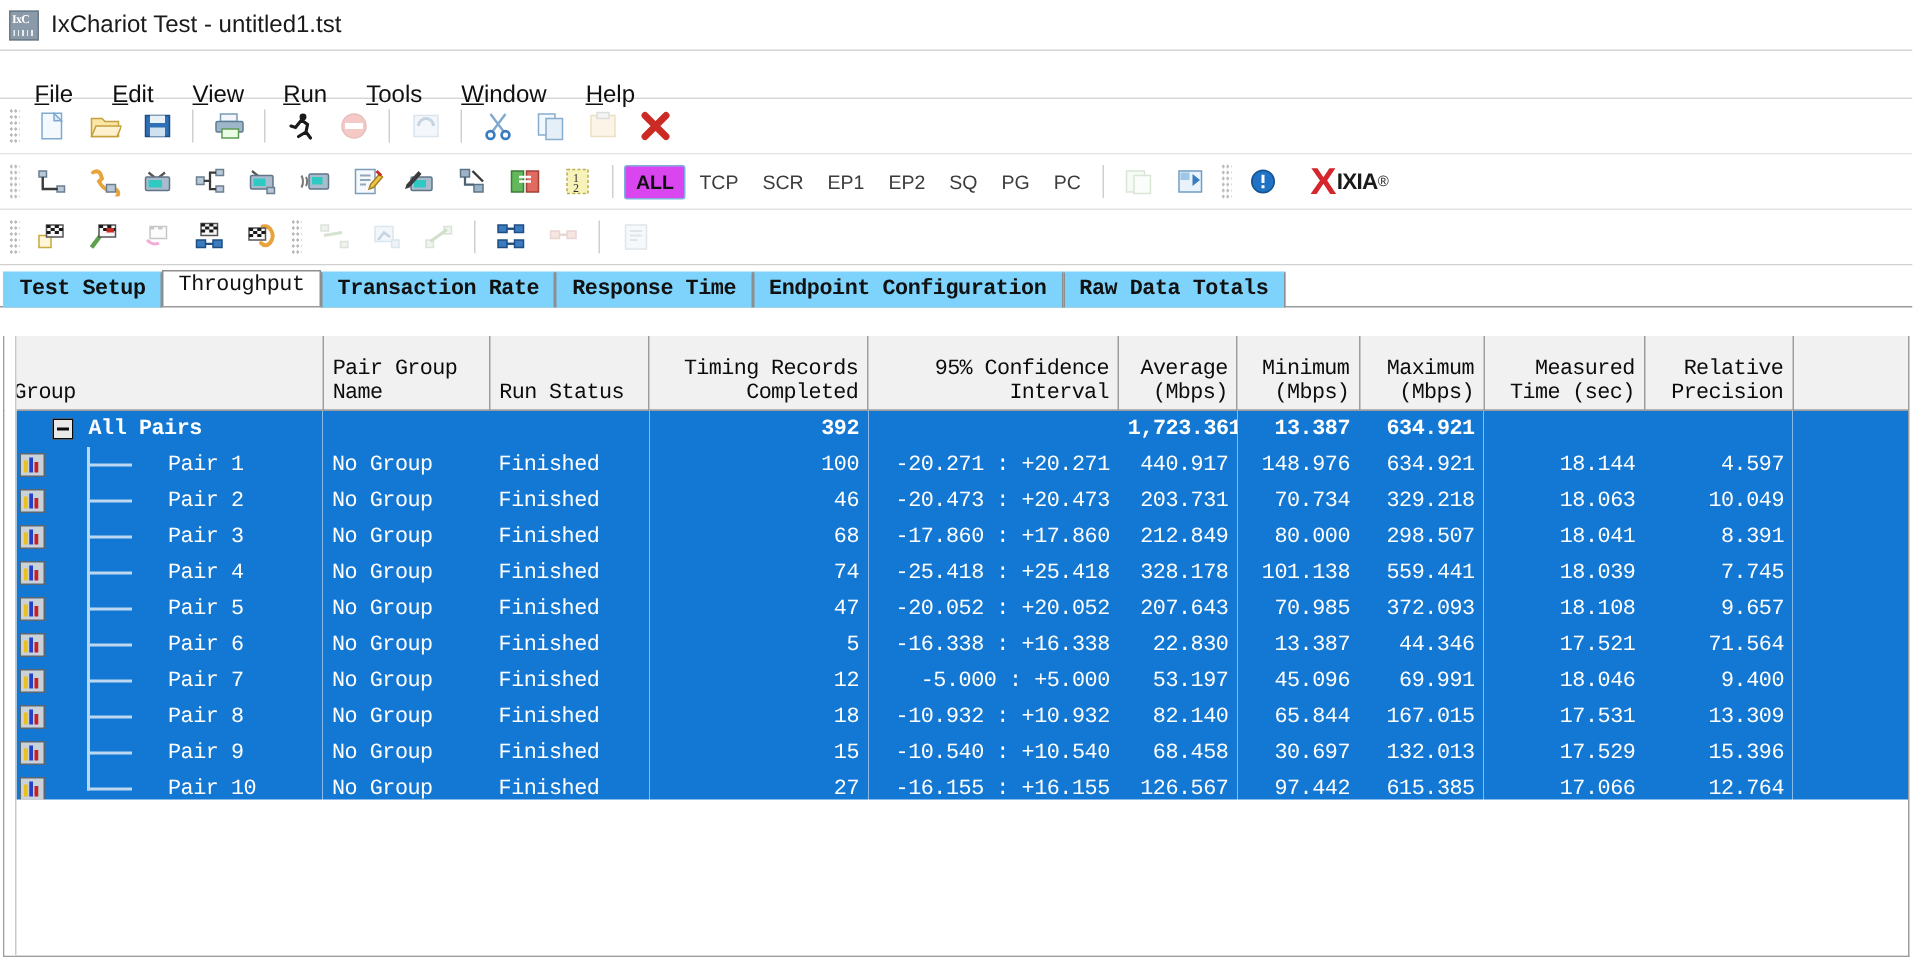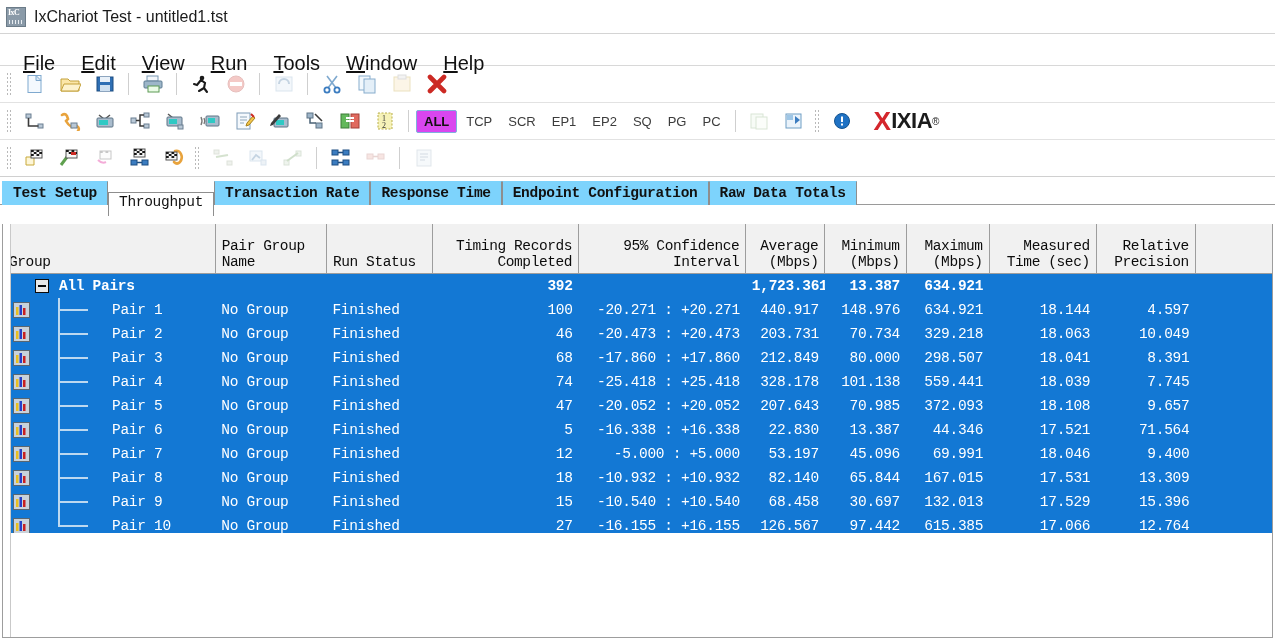--- a/index.html
+++ b/index.html
@@ -62,21 +62,21 @@
     height: 33px;
     border-top: 1px solid #d4d4d4;
     border-bottom: 1px solid #d8d8d8;
     display: flex;
     align-items: center;
     padding-left: 10px;
     background: #ffffff;
     box-sizing: border-box;
   }
   .menu-item {
-    font-size: 20px;
+    font-size: 16px;
     color: #101010;
     padding: 2px 13px;
     cursor: default;
     white-space: nowrap;
     margin-top: 28px;
   }
   .menu-item .ul { text-decoration: underline; }
 
   
   .toolbar {
@@ -135,21 +135,21 @@
     flex: 0 0 auto;
   }
   .ixia-x {
     font-size: 25px; font-weight: bold; color: #d4262c;
     font-family: "Liberation Sans", sans-serif;
     line-height: 1;
     margin-right: 1px;
     transform: scaleX(1.05);
   }
   .ixia-w {
-    font-size: 22px; font-weight: bold; color: #1b1b1b;
+    font-size: 15px; font-weight: bold; color: #1b1b1b;
     font-family: "Liberation Sans", sans-serif;
     letter-spacing: -0.5px;
     line-height: 1;
   }
   .ixia-r { font-size: 10px; color: #1b1b1b; vertical-align: super; }
 
   
   .ic { width: 22px; height: 20px; display:block; }
   .dim { opacity: 0.32; }
 
@@ -178,21 +178,21 @@
     letter-spacing: -0.3px;
     font-weight: bold;
   }
   .tab:first-child { border-left: 1px solid transparent; }
   .tab.active {
     font-weight: normal;
     border-top: 1px solid #8e8e8e;
     background: #ffffff;
     padding-top: 1px;
     padding-bottom: 6px;
-    top: 12px;
+    top: 0px;
     z-index: 2;
   }
 
   
   .grid-wrap {
     position: absolute;
     left: 2px; top: 224px;
     width: 1271px;
     height: 414px;
     border: 1px solid #9d9d9d;

